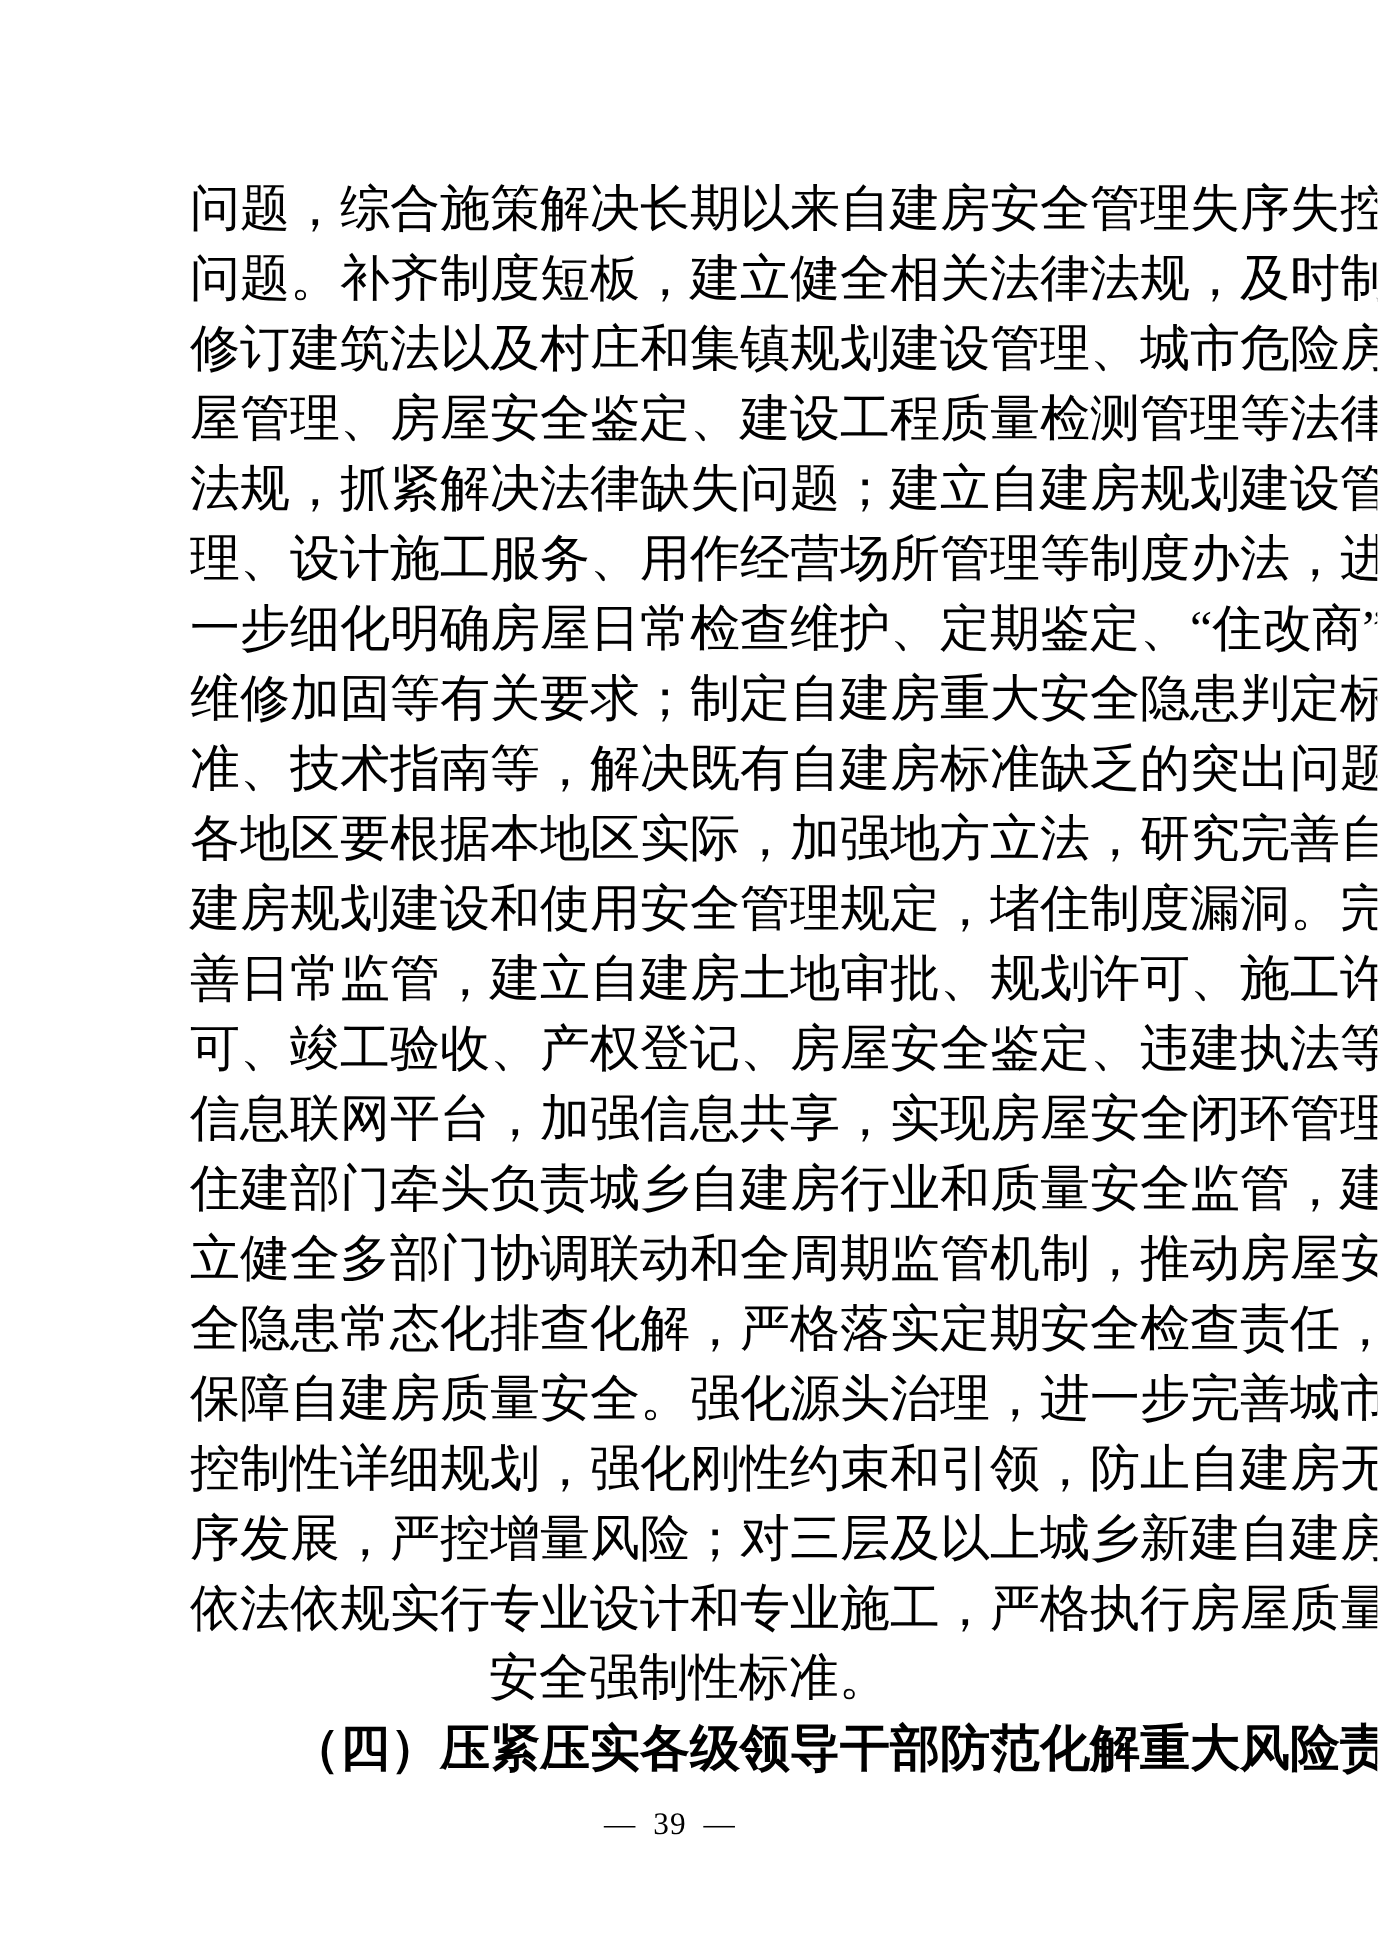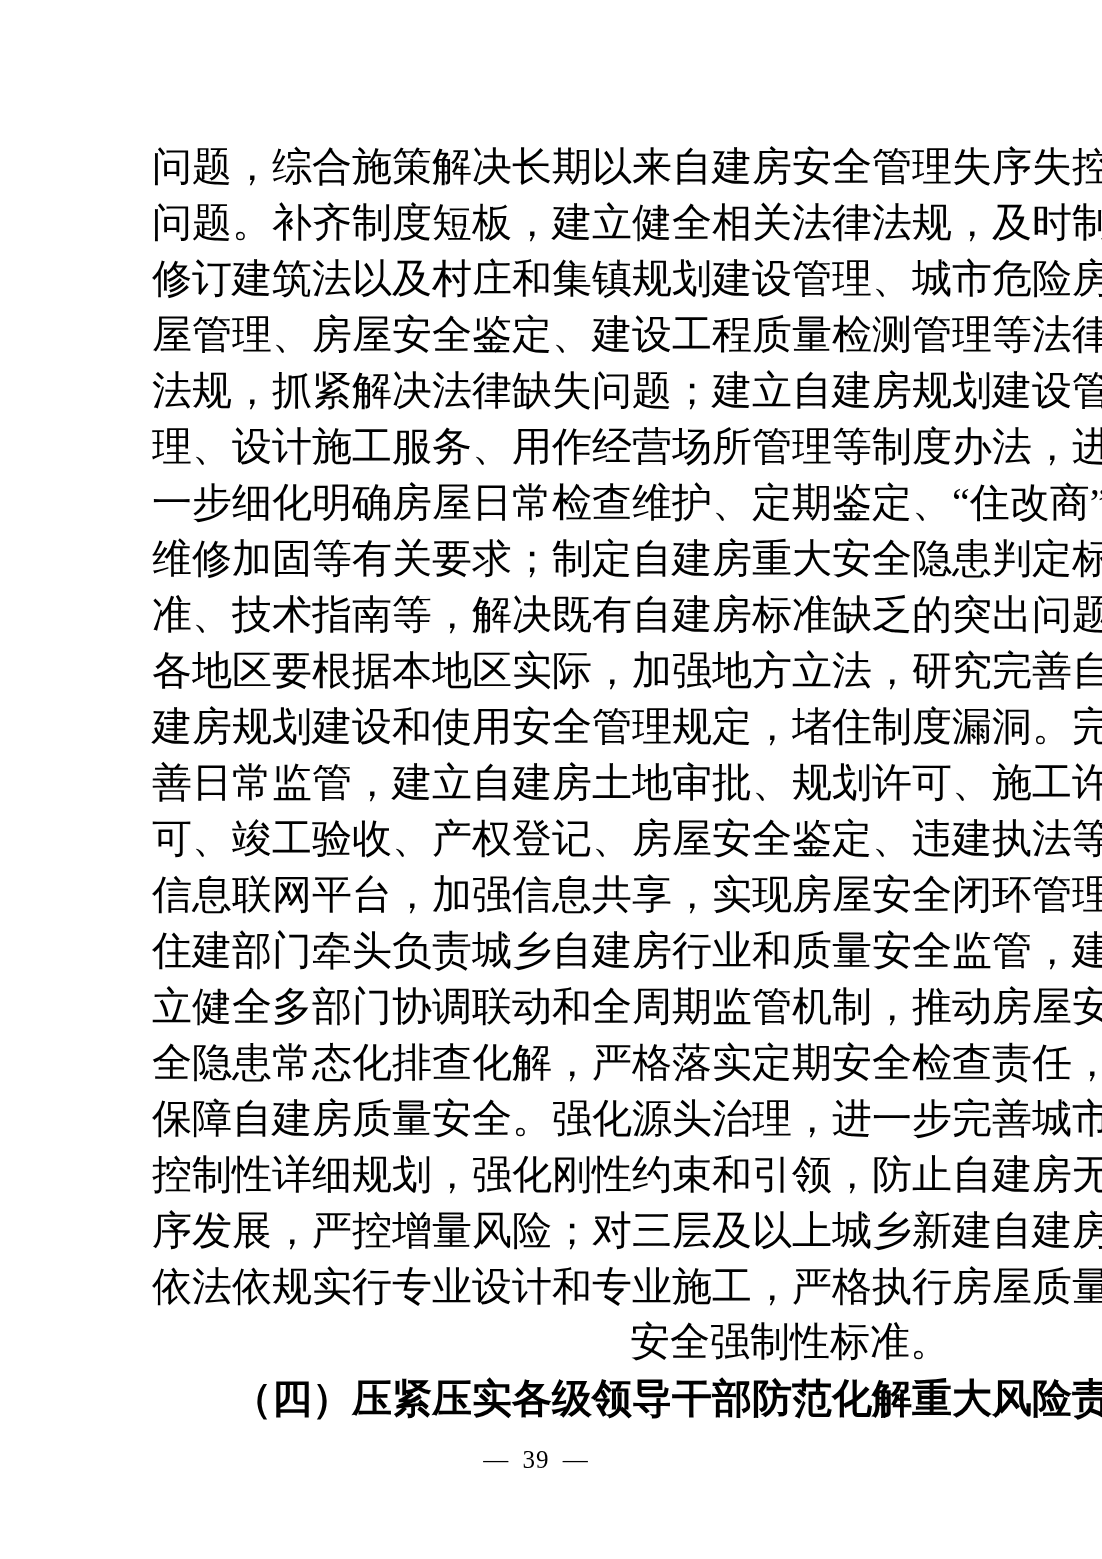--- a/index.html
+++ b/index.html
@@ -33,21 +33,21 @@
     align-items: center;
   }
   .line.dist span {
     flex: 1 1 0;
     text-align: center;
     white-space: nowrap;
   }
   
   .line.plain {
     line-height: 56px;
-    text-align: right;
+    text-align: center;
     white-space: nowrap;
   }
   
   .line.heading {
     font-weight: bold;
     padding-left: 80px;
   }
   .footer {
     position: absolute;
     left: 0;

